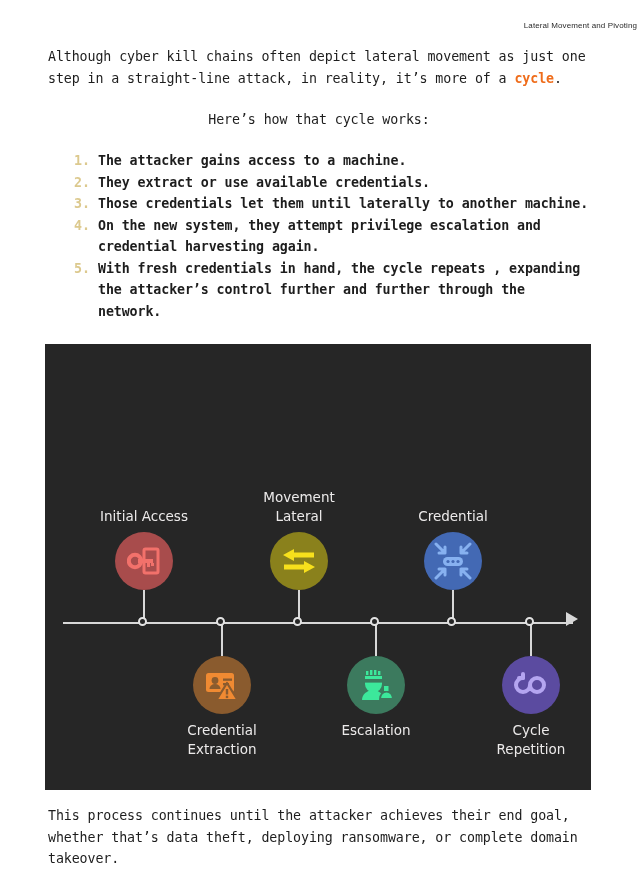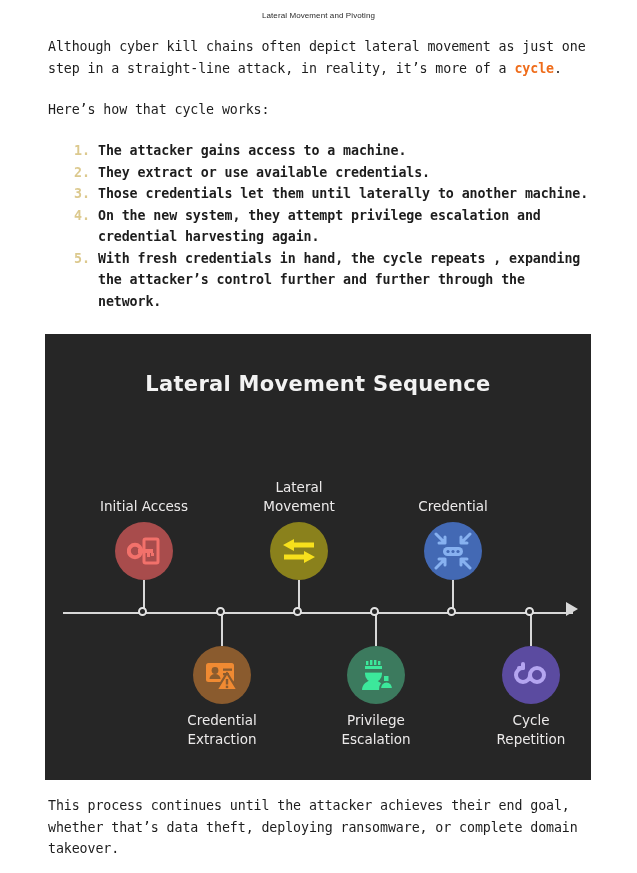--- a/index.html
+++ b/index.html
@@ -12,43 +12,43 @@
   }
 
   body {
     font-family: "DejaVu Sans Mono", monospace;
     color: #1d1d1d;
   }
 
   
   .page-header {
     width: 100%;
-    text-align: center;
+    text-align: right;
     font-family: "Liberation Sans", sans-serif;
     font-size: 8px;
     color: #2a2a2a;
-    padding-top: 11px;
+    padding-top: 21px;
     letter-spacing: 0.1px;
   }
 
   
   .content {
     padding: 0 47px 0 48px;
   }
 
   p.para {
     font-family: "DejaVu Sans Mono", monospace;
     font-size: 13.3px;
     line-height: 22px;
     color: #1d1d1d;
     letter-spacing: -0.1px;
   }
 
   p.para-1 { margin-top: 16px; }
-  p.para-2 { margin-top: 19px; }
+  p.para-2 { margin-top: 19px; text-align: center; }
 
   .hl-cycle {
     color: #ef6c1a;
     font-weight: bold;
   }
 
   
   ol.steps {
     margin-top: 19px;
     padding-left: 26px;
@@ -204,21 +204,20 @@
   <ol class="steps">
     <li>The attacker gains access to a machine.</li>
     <li>They extract or use available credentials.</li>
     <li>Those credentials let them until laterally to another machine.</li>
     <li>On the new system, they attempt privilege escalation and credential harvesting again.</li>
     <li>With fresh credentials in hand, the cycle repeats , expanding the attacker’s control further and further through the network.</li>
   </ol>
 
   <div class="diagram-panel">
 
-    <div class="diagram-title">Lateral Movement Sequence</div>
 
     <div class="axis-line"></div>
     <div class="axis-arrow"></div>
 
     <div class="node above" style="left:99px; top:279px;">
       <div class="nodelabel">
         <div>Initial Access</div>
       </div>
       <div class="bubble" style="background:#a84c4c;">
         <span>
@@ -253,22 +252,22 @@
       </div>
       <div class="nodelabel">
         <div>Credential</div>
         <div>Extraction</div>
       </div>
       <div class="dot"></div>
     </div>
 
     <div class="node above" style="left:254px; top:279px;">
       <div class="nodelabel">
+        <div>Movement</div>
         <div>Lateral</div>
-        <div>Movement</div>
       </div>
       <div class="bubble" style="background:#8a811c;">
         <span>
           <svg width="36" height="28" viewBox="0 0 36 28">
             <path d="M13 2 L2 8 L13 14 L13 10.5 L33 10.5 L33 5.5 L13 5.5 Z" fill="#f7e01c"></path>
             <path d="M23 14 L34 20 L23 26 L23 22.5 L3 22.5 L3 17.5 L23 17.5 Z" fill="#f7e01c"></path>
           </svg>
         </span>
       </div>
       <div class="stem"></div>
@@ -286,21 +285,20 @@
             <rect x="19" y="2" width="2.4" height="4" fill="#3ce89b"></rect>
             <path d="M6 7 h17 v8 a8.5 8.5 0 0 1 -17 0 z" fill="#3ce89b"></path>
             <rect x="6" y="10" width="17" height="3.6" fill="#3c7a5e"></rect>
             <path d="M3 31 a11 10 0 0 1 22 0 z" fill="#3ce89b"></path>
             <path d="M21 30 a6.5 7.5 0 0 1 13 0 z" fill="#3ce89b" stroke="#3c7a5e" stroke-width="1.8"></path>
             <rect x="25" y="17" width="4.5" height="5" fill="#3ce89b"></rect>
           </svg>
         </span>
       </div>
       <div class="nodelabel">
-        <div>Privilege</div>
         <div>Escalation</div>
       </div>
       <div class="dot"></div>
     </div>
 
     <div class="node above" style="left:408px; top:279px;">
       <div class="nodelabel">
         <div>Credential</div>
       </div>
       <div class="bubble" style="background:#4369b4;">

